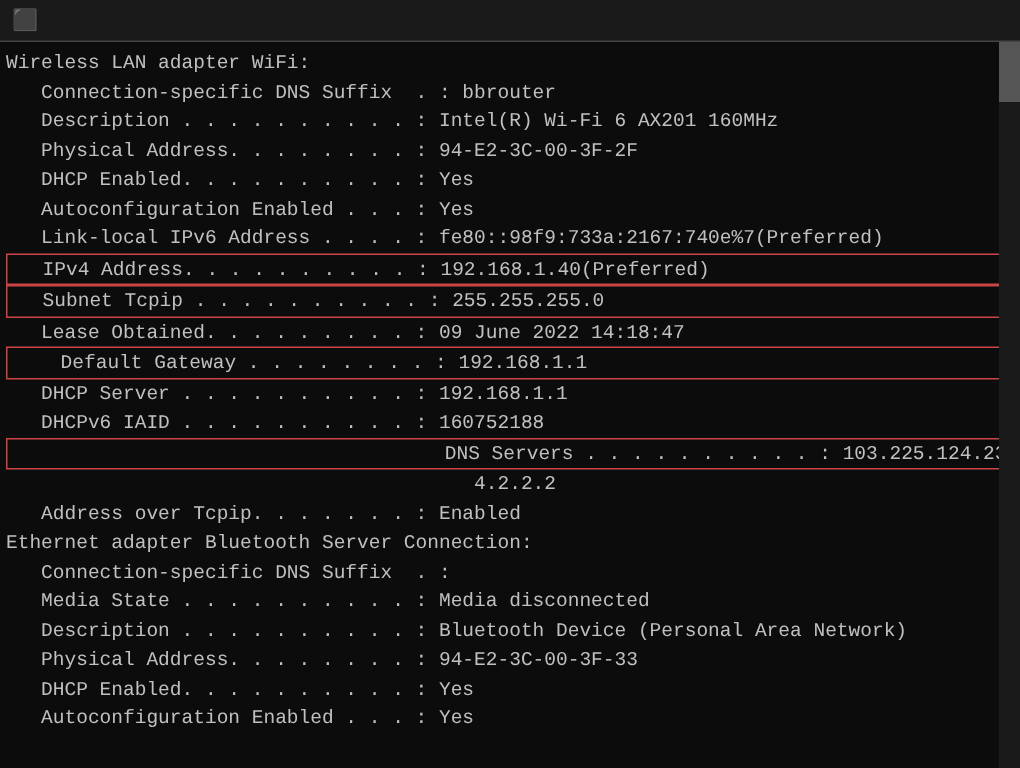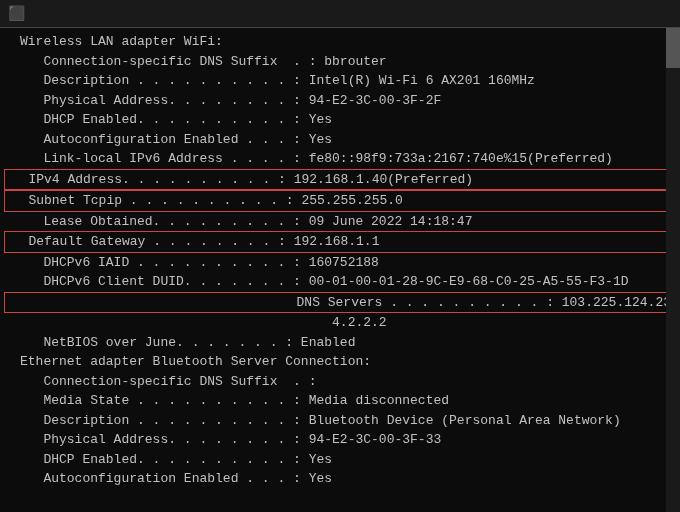--- a/index.html
+++ b/index.html
@@ -75,21 +75,20 @@
       top: 0;
       width: 14px;
       height: 40px;
       background: #555;
     }
 
     .line {
       white-space: pre;
       line-height: 1.5;
       color: #c0c0c0;
-      margin-left: 16px;
     }
 
     .boxed {
       border: 1.5px solid #cc4444;
       display: block;
       margin: 0;
       padding: 0;
     }
   </style>
 </head>
@@ -110,30 +109,30 @@
 
 <div class="terminal">
   <div id="terminal-content">
       <div class="line">Wireless LAN adapter WiFi:</div>
       <div class="line"></div>
       <div class="line">   Connection-specific DNS Suffix  . : bbrouter</div>
       <div class="line">   Description . . . . . . . . . . : Intel(R) Wi-Fi 6 AX201 160MHz</div>
       <div class="line">   Physical Address. . . . . . . . : 94-E2-3C-00-3F-2F</div>
       <div class="line">   DHCP Enabled. . . . . . . . . . : Yes</div>
       <div class="line">   Autoconfiguration Enabled . . . : Yes</div>
-      <div class="line">   Link-local IPv6 Address . . . . : fe80::98f9:733a:2167:740e%15(Preferred)</div>
+      <div class="line">   Link-local IPv6 Address . . . . : fe80::98f9:733a:2167:740e%7(Preferred)</div>
       <div class="line boxed" style="border-color: rgb(204, 68, 68); border-width: 1.5px; border-style: solid; display: block;">   IPv4 Address. . . . . . . . . . : 192.168.1.40(Preferred)</div>
       <div class="line boxed" style="border-color: rgb(204, 68, 68); border-width: 1.5px; border-style: solid; display: block;">   Subnet Tcpip . . . . . . . . . . : 255.255.255.0</div>
       <div class="line">   Lease Obtained. . . . . . . . . : 09 June 2022 14:18:47</div>
-      <div class="line boxed" style="border-color: rgb(204, 68, 68); border-width: 1.5px; border-style: solid; display: block;">   Default Gateway . . . . . . . . : 192.168.1.1</div>
+      <div class="line boxed" style="border-color: rgb(204, 68, 68); border-width: 1.5px; border-style: solid; display: block; padding-left: 12px;">   Default Gateway . . . . . . . . : 192.168.1.1</div>
+      <div class="line">   DHCP Server . . . . . . . . . . : 192.168.1.1</div>
       <div class="line">   DHCPv6 IAID . . . . . . . . . . : 160752188</div>
-      <div class="line">   DHCPv6 Client DUID. . . . . . . : 00-01-00-01-28-9C-E9-68-C0-25-A5-55-F3-1D</div>
       <div class="line boxed" style="border-color: rgb(204, 68, 68); border-width: 1.5px; border-style: solid; display: block; text-align: right;">   DNS Servers . . . . . . . . . . : 103.225.124.23</div>
       <div class="line">                                        4.2.2.2</div>
-      <div class="line">   NetBIOS over June. . . . . . . : Enabled</div>
+      <div class="line">   Address over Tcpip. . . . . . . : Enabled</div>
       <div class="line"></div>
       <div class="line">Ethernet adapter Bluetooth Server Connection:</div>
       <div class="line"></div>
       <div class="line">   Connection-specific DNS Suffix  . :</div>
       <div class="line">   Media State . . . . . . . . . . : Media disconnected</div>
       <div class="line">   Description . . . . . . . . . . : Bluetooth Device (Personal Area Network)</div>
       <div class="line">   Physical Address. . . . . . . . : 94-E2-3C-00-3F-33</div>
       <div class="line">   DHCP Enabled. . . . . . . . . . : Yes</div>
       <div class="line">   Autoconfiguration Enabled . . . : Yes</div>
     </div>

